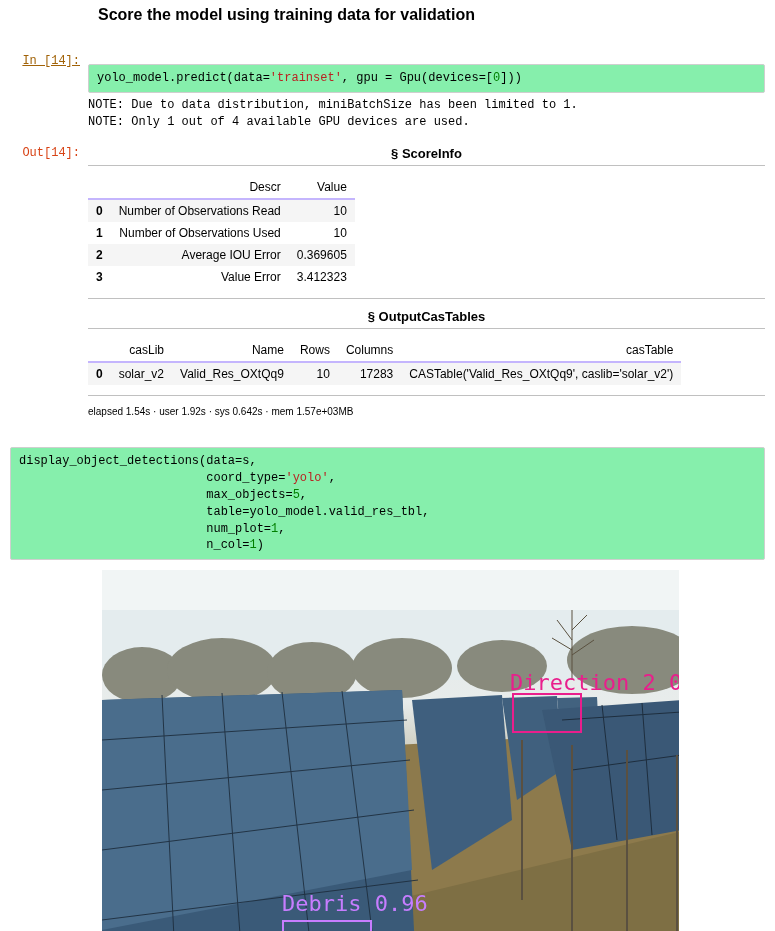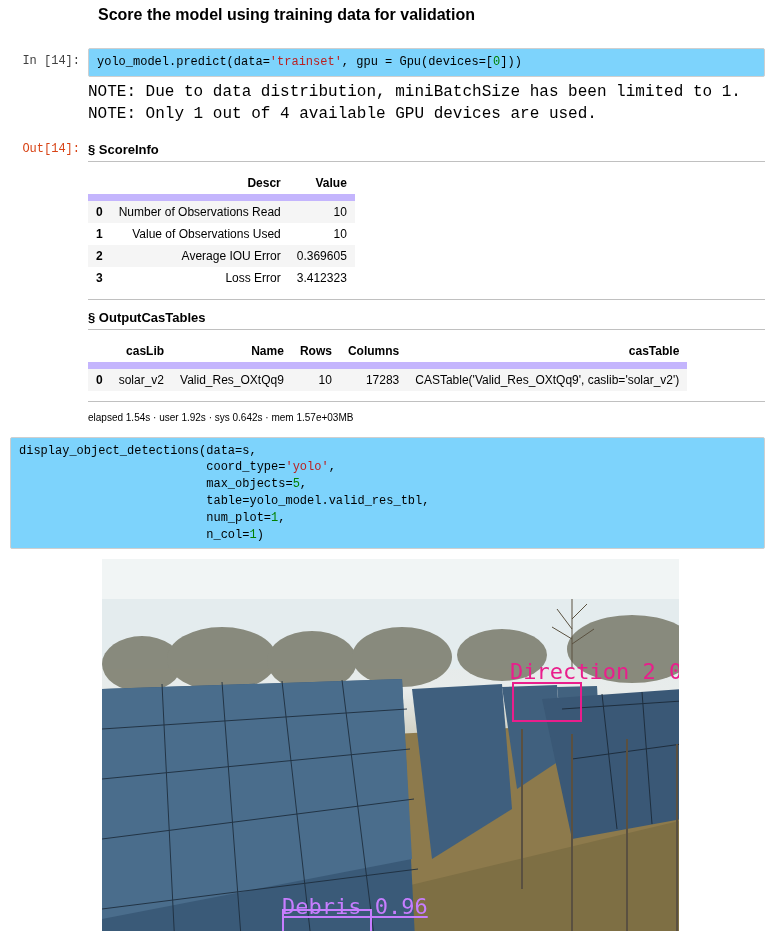--- a/index.html
+++ b/index.html
@@ -21,49 +21,51 @@
   }
   .cell { display: flex; margin-bottom: 4px; }
   .prompt {
     width: 78px;
     flex-shrink: 0;
     text-align: right;
     padding: 6px 8px 0 0;
     font-family: Menlo, Monaco, "Courier New", monospace;
     font-size: 12px;
   }
-  .prompt.in { color: #404040; }
+  .prompt.in { color: #a16207; text-decoration: underline; }
   .prompt.out { color: #D84315; }
   .cell-body { flex: 1; min-width: 0; }
   .input-area {
     border: 1px solid #cfcfcf;
     border-radius: 2px;
-    background: #7dd3fc;
+    background: #86efac;
     padding: 5px 8px;
     font-family: Menlo, Monaco, "Courier New", monospace;
     font-size: 12px;
     line-height: 1.4;
     white-space: pre;
     overflow-x: auto;
     color: #000;
+    margin-top: 16px;
   }
   .input-area .s1 { color: #BA2121; } 
   .input-area .n1 { color: #008000; } 
   .stream-output {
     font-family: Menlo, Monaco, "Courier New", monospace;
-    font-size: 16px;
+    font-size: 12px;
     line-height: 1.4;
     padding: 4px 0 6px 0;
     white-space: pre;
     color: #000;
   }
   .section-title {
     font-size: 13px;
     font-weight: bold;
     margin: 6px 0 4px 0;
+    text-align: center;
   }
   hr.sep {
     border: none;
     border-top: 1px solid #c0c0c0;
     margin: 2px 0 10px 0;
   }
   hr.sep2 {
     border: none;
     border-top: 1px solid #c0c0c0;
     margin: 10px 0 10px 0;
@@ -72,22 +74,22 @@
     border-collapse: collapse;
     font-size: 12px;
     margin-bottom: 4px;
   }
   table.df th, table.df td {
     padding: 4px 8px;
     text-align: right;
     border: none;
   }
   table.df thead th {
-    border-bottom: 7px solid #c4b5fd;
-    font-weight: bold;
+    border-bottom: 2px solid #c4b5fd;
+    font-weight: normal;
   }
   table.df tbody th {
     font-weight: bold;
     text-align: right;
   }
   table.df .ltext { text-align: right; }
   table.df tbody tr:nth-child(odd) { background: #f5f5f5; }
   .timing {
     font-size: 10px;
     color: #000;
@@ -154,31 +156,31 @@
           </tr>
         </thead>
         <tbody>
           <tr>
             <th>0</th>
             <td>Number of Observations Read</td>
             <td>10</td>
           </tr>
           <tr>
             <th>1</th>
-            <td>Value of Observations Used</td>
+            <td>Number of Observations Used</td>
             <td>10</td>
           </tr>
           <tr>
             <th>2</th>
             <td>Average IOU Error</td>
             <td>0.369605</td>
           </tr>
           <tr>
             <th>3</th>
-            <td>Loss Error</td>
+            <td>Value Error</td>
             <td>3.412323</td>
           </tr>
         </tbody>
       </table>
       <hr class="sep2">
 
       <div class="section-title">§ OutputCasTables</div>
       <hr class="sep">
       <table class="df">
         <thead>
@@ -282,17 +284,17 @@
         <line x1="575" y1="185" x2="575" y2="530"></line>
       </g>
     </svg>
 
     <div class="debris-patch" style="left:175px; top:370px; width:100px; height:80px;"></div>
 
     <div class="bbox" style="left: 410px; top: 123px; width: 70px; height: 40px; border-color: rgb(233, 30, 140);"></div>
     <div class="bbox-label" style="left: 408px; top: 100px; color: rgb(233, 30, 140);">Direction 2 0.5</div>
 
     <div class="bbox" style="left: 180px; top: 350px; width: 90px; height: 95px; border-color: rgb(199, 125, 255);"></div>
-    <div class="bbox-label" style="left: 180px; top: 335px; color: rgb(199, 125, 255); text-decoration: underline;">Debris 0.96</div>
+    <div class="bbox-label" style="left: 180px; top: 321px; color: rgb(199, 125, 255);">Debris 0.96</div>
 
   </div>
 
 </div>
 
 </body></html>

